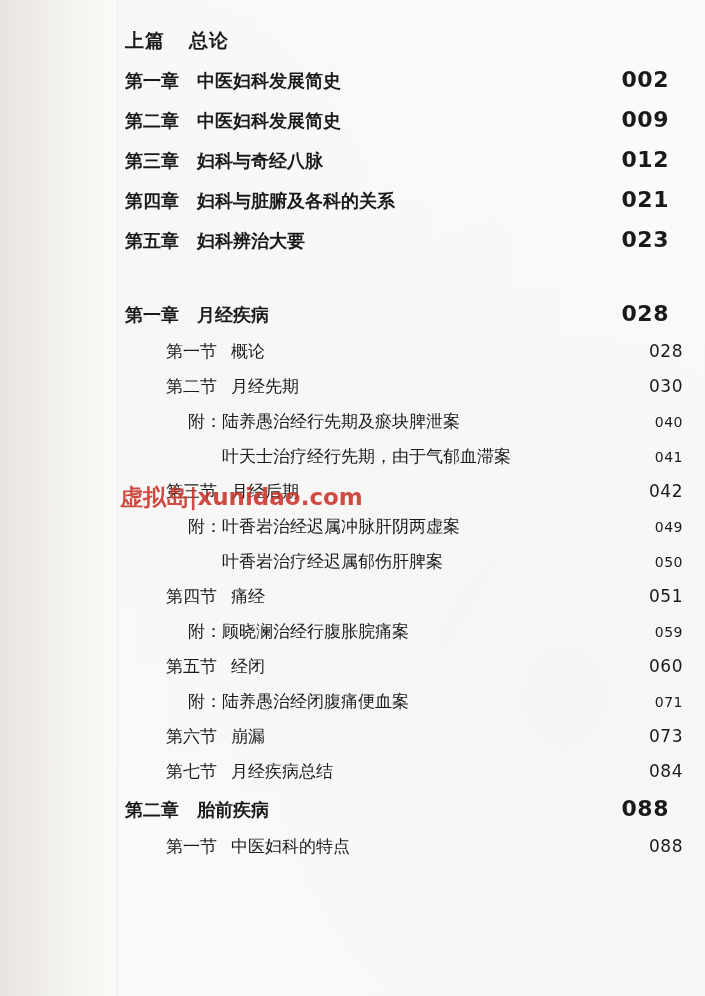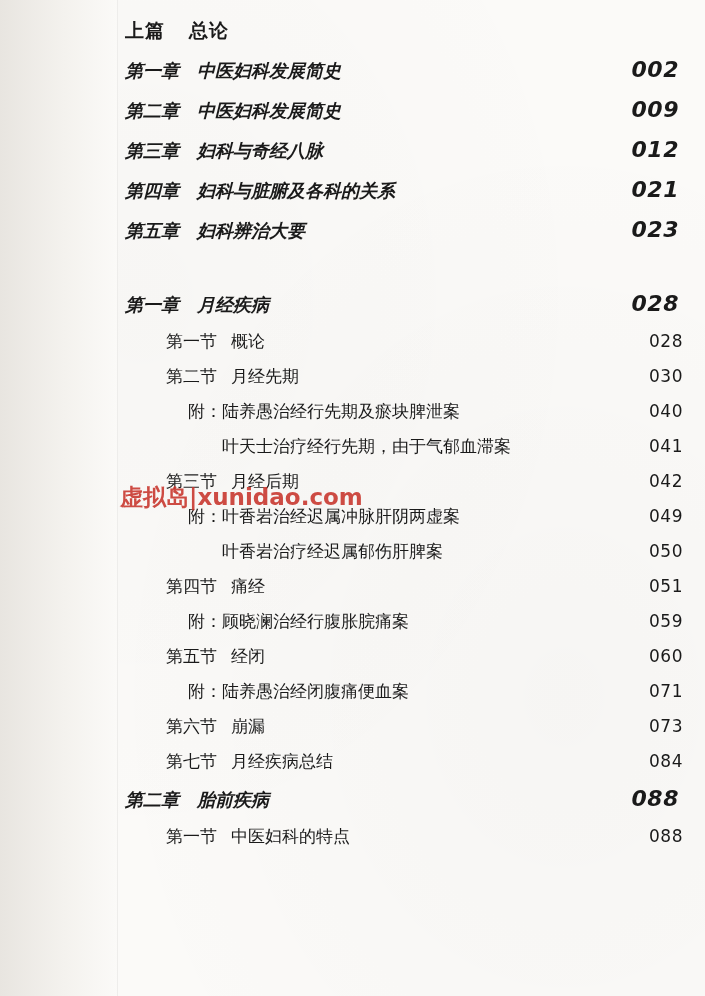--- a/index.html
+++ b/index.html
@@ -42,21 +42,21 @@
   }
   .content {
     position: absolute;
     left: 118px;
     right: 22px;
     top: 0;
     bottom: 0;
   }
   .toc {
     position: relative;
-    padding-top: 18px;
+    padding-top: 28px;
   }
   .row {
     display: flex;
     align-items: baseline;
     line-height: 1.0;
   }
   .row .label {
     white-space: nowrap;
   }
   .row .spacer {
@@ -77,23 +77,22 @@
     letter-spacing: 1px;
   }
   .part .sub {
     margin-left: 24px;
   }
 
   
   .chapter {
     font-weight: bold;
     font-size: 18px;
-    margin: 0 4px 0 7px;
+    margin: 0 14px 0 7px;
     padding: 9px 0;
-    font-style: italic;
   }
   .chapter .label .num {
     margin-right: 18px;
   }
   .chapter .page-no {
     font-size: 22px;
     font-weight: bold;
   }
 
   
@@ -114,21 +113,21 @@
   .appendix {
     font-size: 17px;
     margin-left: 70px;
     padding: 9px 0;
     gap: 16px;
   }
   .appendix.indent2 {
     margin-left: 104px;
   }
   .appendix .page-no {
-    font-size: 17px;
+    font-size: 14px;
   }
 
   .gap-lg { height: 34px; }
 
   
   .watermark {
     position: absolute;
     left: 120px;
     top: 482px;
     font-size: 23px;

